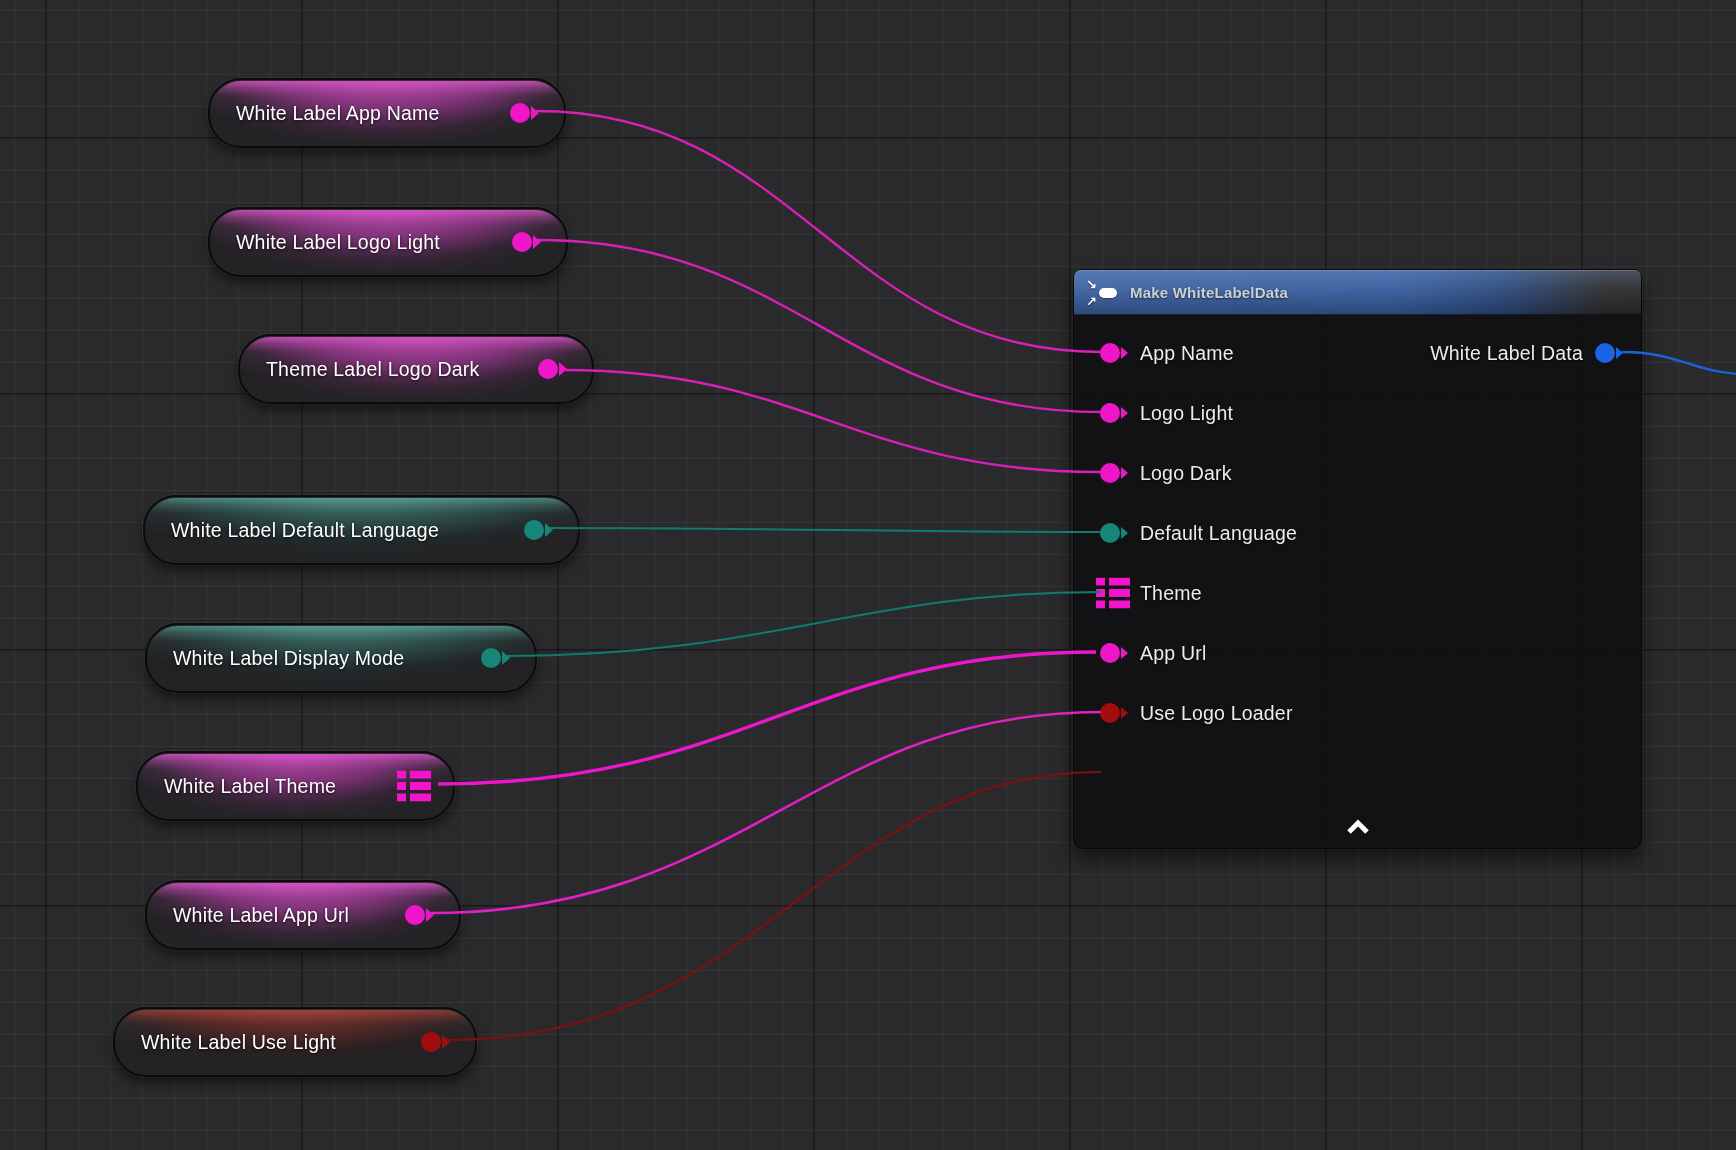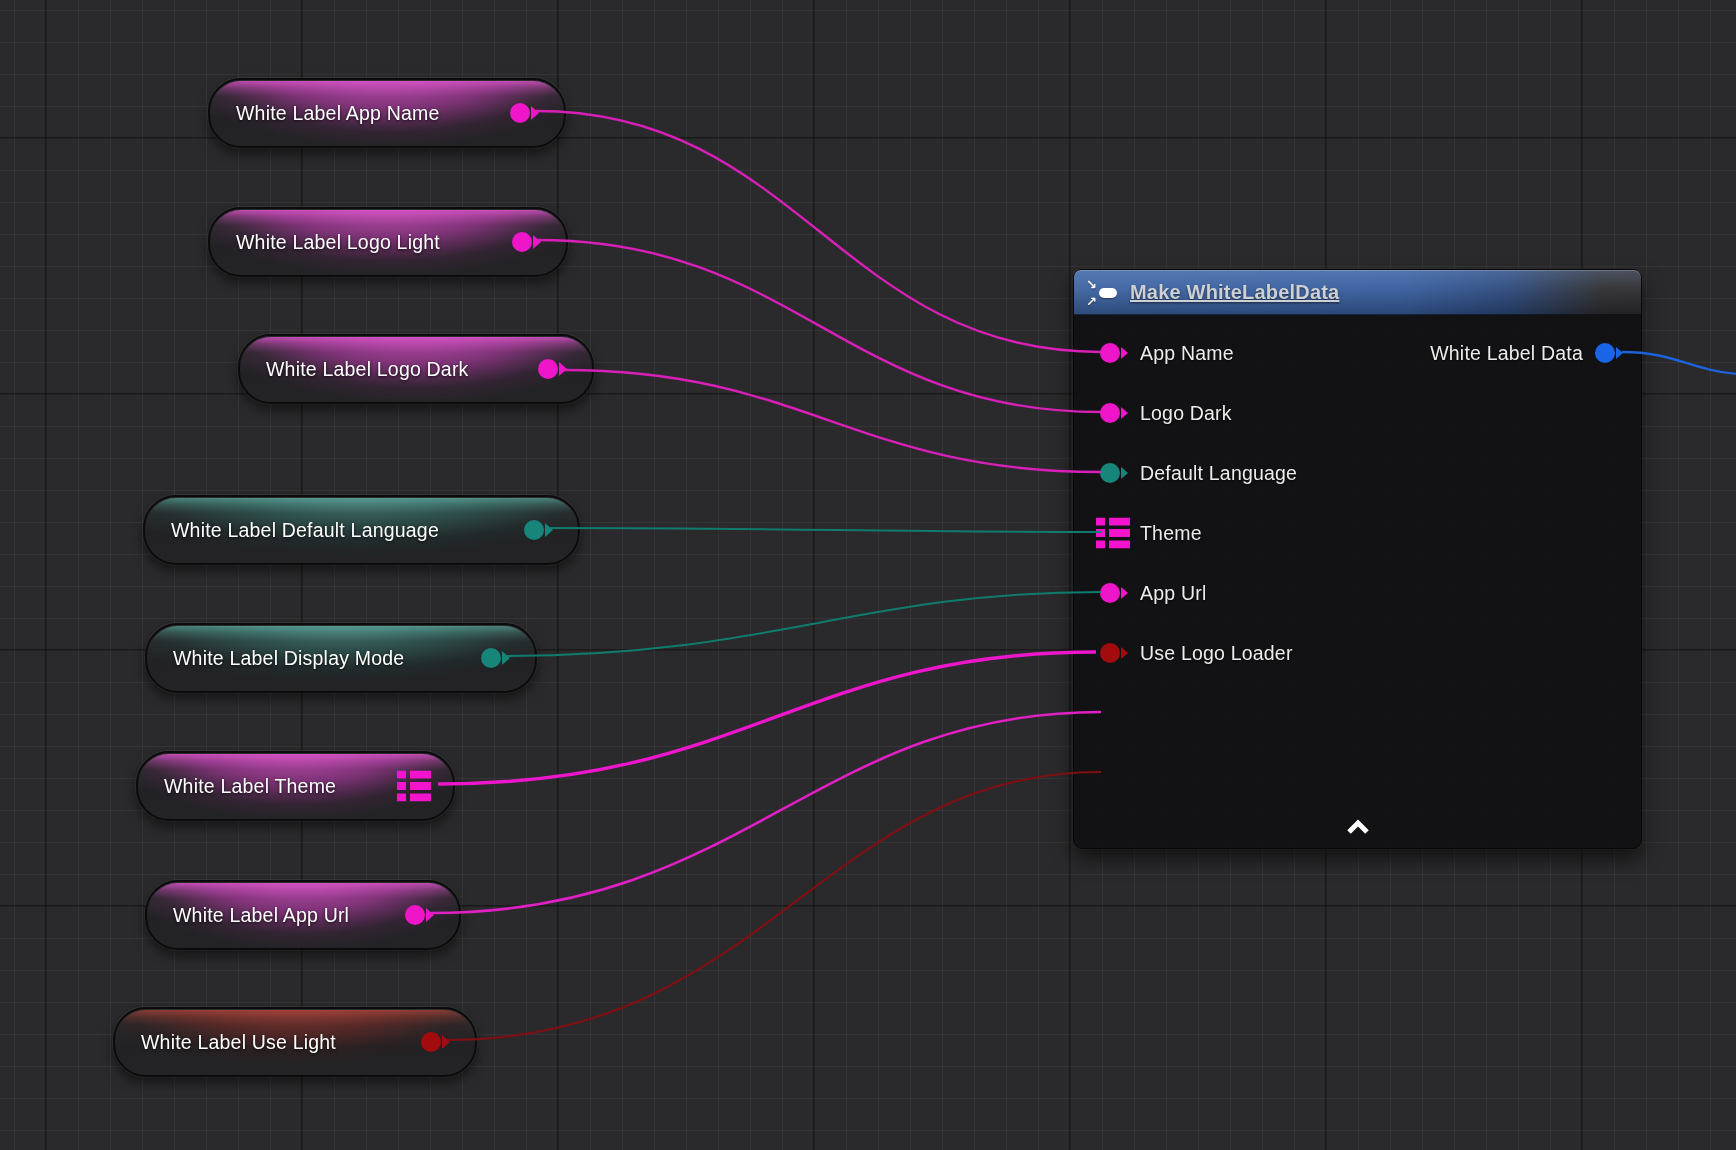--- a/index.html
+++ b/index.html
@@ -63,22 +63,22 @@
   }
   .make-header{
     position:relative;height:45px;border-radius:7px 7px 0 0;overflow:hidden;
     display:flex;align-items:center;padding:0 12px;gap:10px;
     background:
       linear-gradient(180deg, rgba(150,180,220,0.28) 0%, rgba(255,255,255,0.05) 40%, rgba(0,0,0,0.25) 100%),
       linear-gradient(90deg, #3c63a2 0%, #375d9e 58%, #2c4a7e 76%, #2e2e31 93%, #2d2d30 100%);
     box-shadow:inset 0 1px 0 rgba(255,255,255,0.22), inset 0 -1px 0 rgba(0,0,0,0.5);
   }
   .make-title{
-    color:#cdd0d4;font-size:20px;font-weight:bold;letter-spacing:0.2px;
-    text-shadow:0 1px 2px rgba(0,0,0,0.6);white-space:nowrap;text-decoration:underline;
+    color:#cdd0d4;font-size:15px;font-weight:bold;letter-spacing:0.2px;
+    text-shadow:0 1px 2px rgba(0,0,0,0.6);white-space:nowrap;
   }
   .make-icon{position:relative;width:34px;height:30px;flex:0 0 auto;}
   .make-icon .arr{position:absolute;color:#fff;font-family:"DejaVu Sans",sans-serif;font-size:13px;font-weight:bold;line-height:1;text-shadow:0 1px 1px rgba(0,0,0,0.5);}
   .make-icon .arr.tl{left:0;top:0;}
   .make-icon .arr.bl{left:0;bottom:0;}
   .make-icon .capsule{position:absolute;right:3px;top:50%;transform:translateY(-50%);width:18px;height:10px;border-radius:5px;background:#fff;box-shadow:0 1px 1px rgba(0,0,0,0.4);}
 
   .make-rows{margin-top:8px;}
   .mrow{position:relative;height:60px;display:flex;align-items:center;}
   .mrow .pin{position:absolute;left:26px;top:50%;transform:translateY(-50%);}
@@ -111,21 +111,21 @@
 
   <div class="var-node glow-string" style="left:208px;top:207px;width:356px">
     <span class="var-label">White Label Logo Light</span>
     <svg class="pin" width="30" height="22" viewBox="0 0 30 22" fill="#EE16C8">
         <circle cx="10" cy="11" r="10"></circle>
         <path d="M21 4 L29 11 L21 18 Z"></path>
       </svg>
   </div>
 
   <div class="var-node glow-string" style="left:238px;top:334px;width:352px">
-    <span class="var-label">White Label Logo Dark</span>
+    <span class="var-label">Theme Label Logo Dark</span>
     <svg class="pin" width="30" height="22" viewBox="0 0 30 22" fill="#EE16C8">
         <circle cx="10" cy="11" r="10"></circle>
         <path d="M21 4 L29 11 L21 18 Z"></path>
       </svg>
   </div>
 
   <div class="var-node glow-enum" style="left:143px;top:495px;width:433px">
     <span class="var-label">White Label Default Language</span>
     <svg class="pin" width="30" height="22" viewBox="0 0 30 22" fill="#17857A">
         <circle cx="10" cy="11" r="10"></circle>
@@ -186,20 +186,27 @@
             <path d="M21 5 L28 11 L21 17 Z"></path>
           </svg>
         <span class="in-label">App Name</span>
         <span class="out-group">
           <span class="out-label">White Label Data</span>
           <svg width="30" height="22" viewBox="0 0 30 22" fill="#1A64E8">
               <circle cx="10" cy="11" r="10"></circle>
               <path d="M21 5 L28 11 L21 17 Z"></path>
             </svg>
         </span>
+      </div>
+      <div class="mrow">
+        <svg class="pin" width="30" height="22" viewBox="0 0 30 22" fill="#EE16C8">
+            <circle cx="10" cy="11" r="10"></circle>
+            <path d="M21 5 L28 11 L21 17 Z"></path>
+          </svg>
+        <span class="in-label">Logo Light</span>
       </div>
       <div class="mrow">
         <svg class="pin" width="30" height="22" viewBox="0 0 30 22" fill="#EE16C8">
             <circle cx="10" cy="11" r="10"></circle>
             <path d="M21 5 L28 11 L21 17 Z"></path>
           </svg>
         <span class="in-label">Logo Dark</span>
       </div>
       <div class="mrow">
         <svg class="pin" width="30" height="22" viewBox="0 0 30 22" fill="#17857A">

